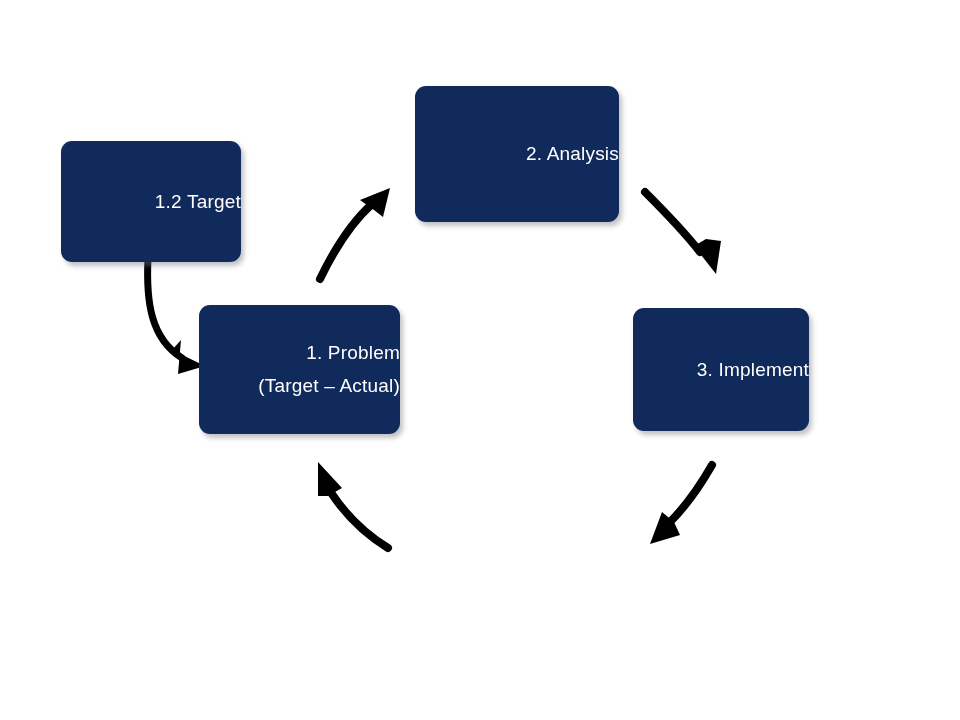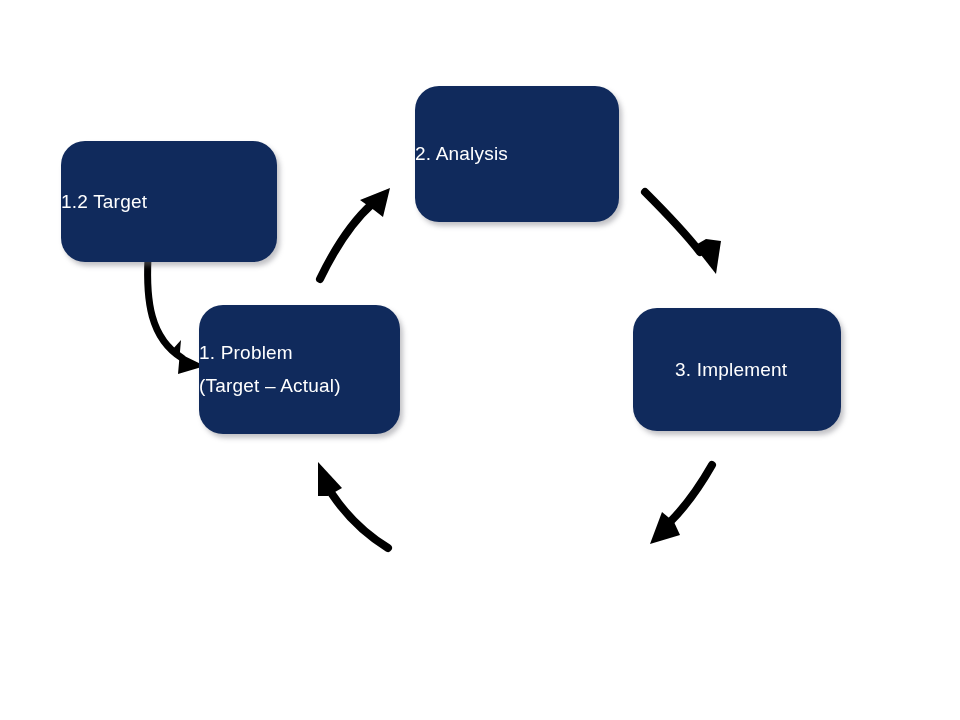--- a/index.html
+++ b/index.html
@@ -26,45 +26,45 @@
     left: 0;
     top: 0;
     width: 960px;
     height: 720px;
     pointer-events: none;
   }
   .node {
     position: absolute;
     box-sizing: border-box;
     background: #102a5c;
-    border-radius: 24px;
+    border-radius: 11px;
     box-shadow: 3px 4px 5px rgba(120,120,128,0.45);
     display: flex;
     flex-direction: column;
-    align-items: flex-start;
+    align-items: flex-end;
     justify-content: center;
     color: #ffffff;
     text-align: center;
     letter-spacing: 0.2px;
   }
   .node .line {
     display: block;
     font-size: 19px;
     line-height: 1.25;
     color: #ffffff;
     white-space: nowrap;
   }
   .node.two-line .line + .line {
     margin-top: 9px;
   }
 
   
-  #node-target      { left: 61px;  top: 141px; width: 216px; height: 121px; }
+  #node-target      { left: 61px;  top: 141px; width: 180px; height: 121px; }
   #node-analysis    { left: 415px; top: 86px;  width: 204px; height: 136px; }
-  #node-implement   { left: 633px; top: 308px; width: 208px; height: 123px; padding-left: 42px; }
+  #node-implement   { left: 633px; top: 308px; width: 176px; height: 123px; padding-left: 42px; }
   #node-actual      { left: 418px; top: 520px; width: 201px; height: 131px; }
   #node-problem     { left: 199px; top: 305px; width: 201px; height: 129px; }
 </style>
 </head>
 <body>
 
 <div id="diagram-canvas">
 
   <svg class="arrow-layer" viewBox="0 0 960 720" width="960" height="720" xmlns="http://www.w3.org/2000/svg">
 

